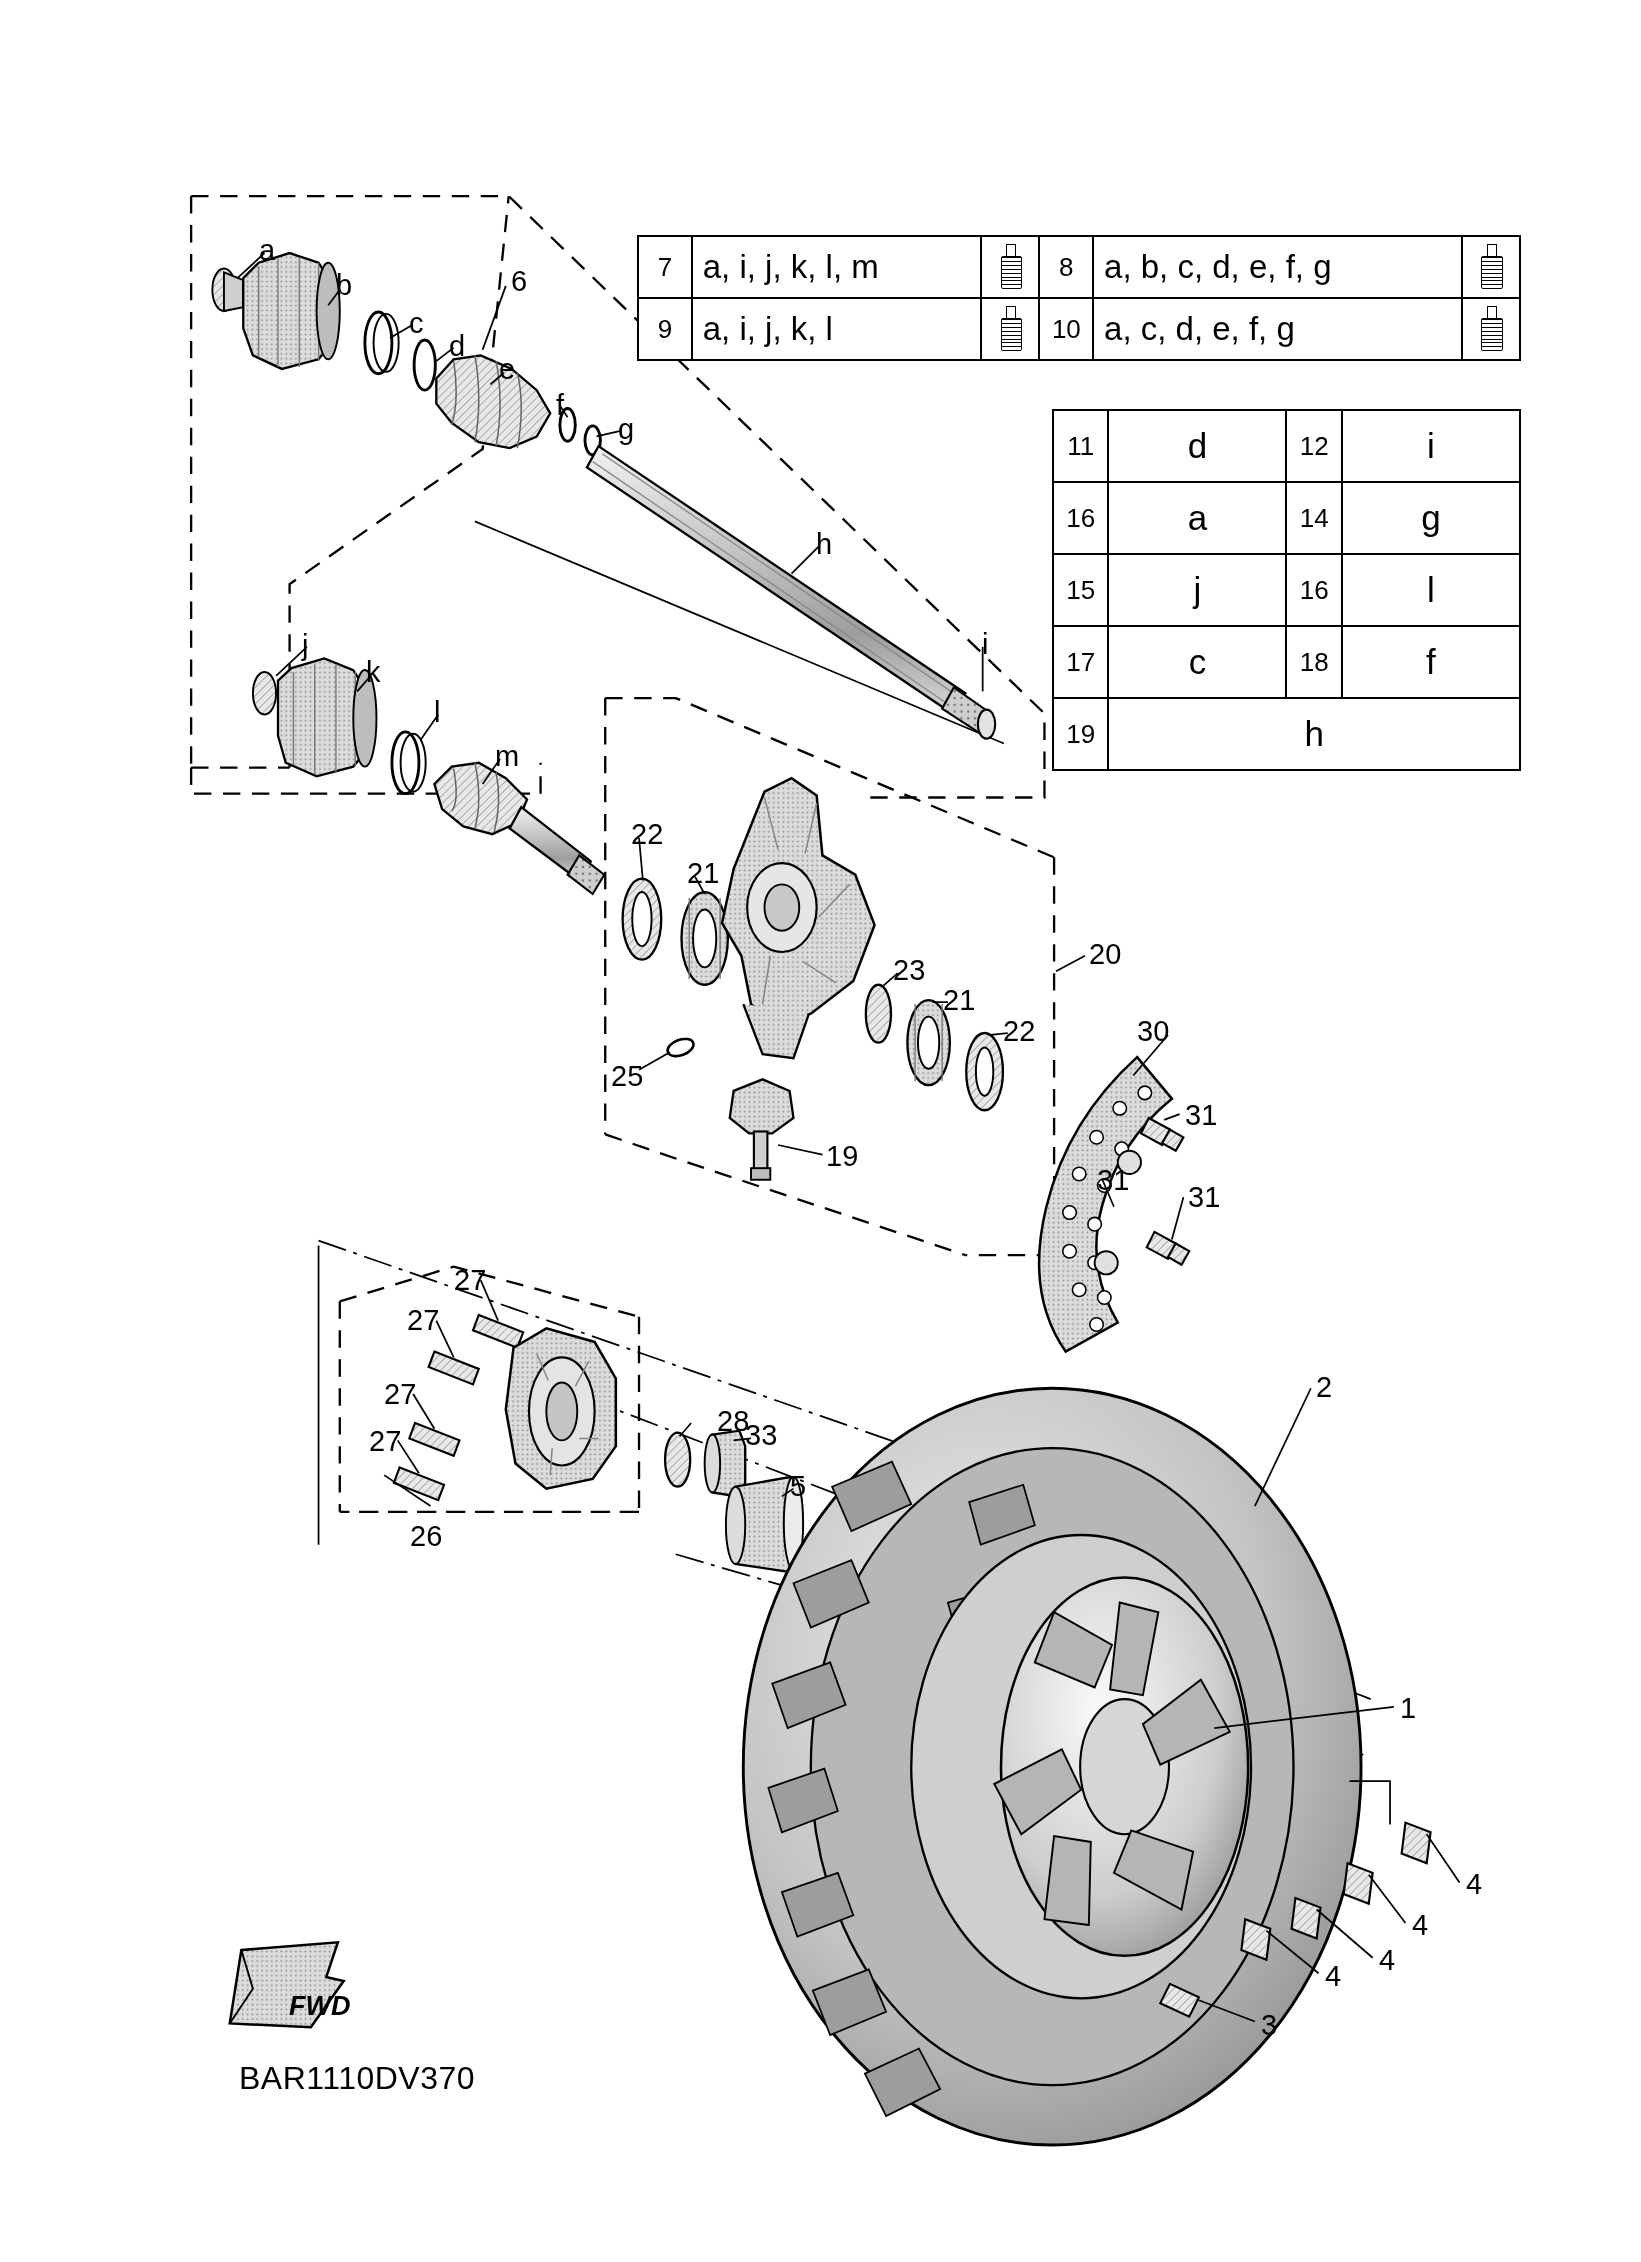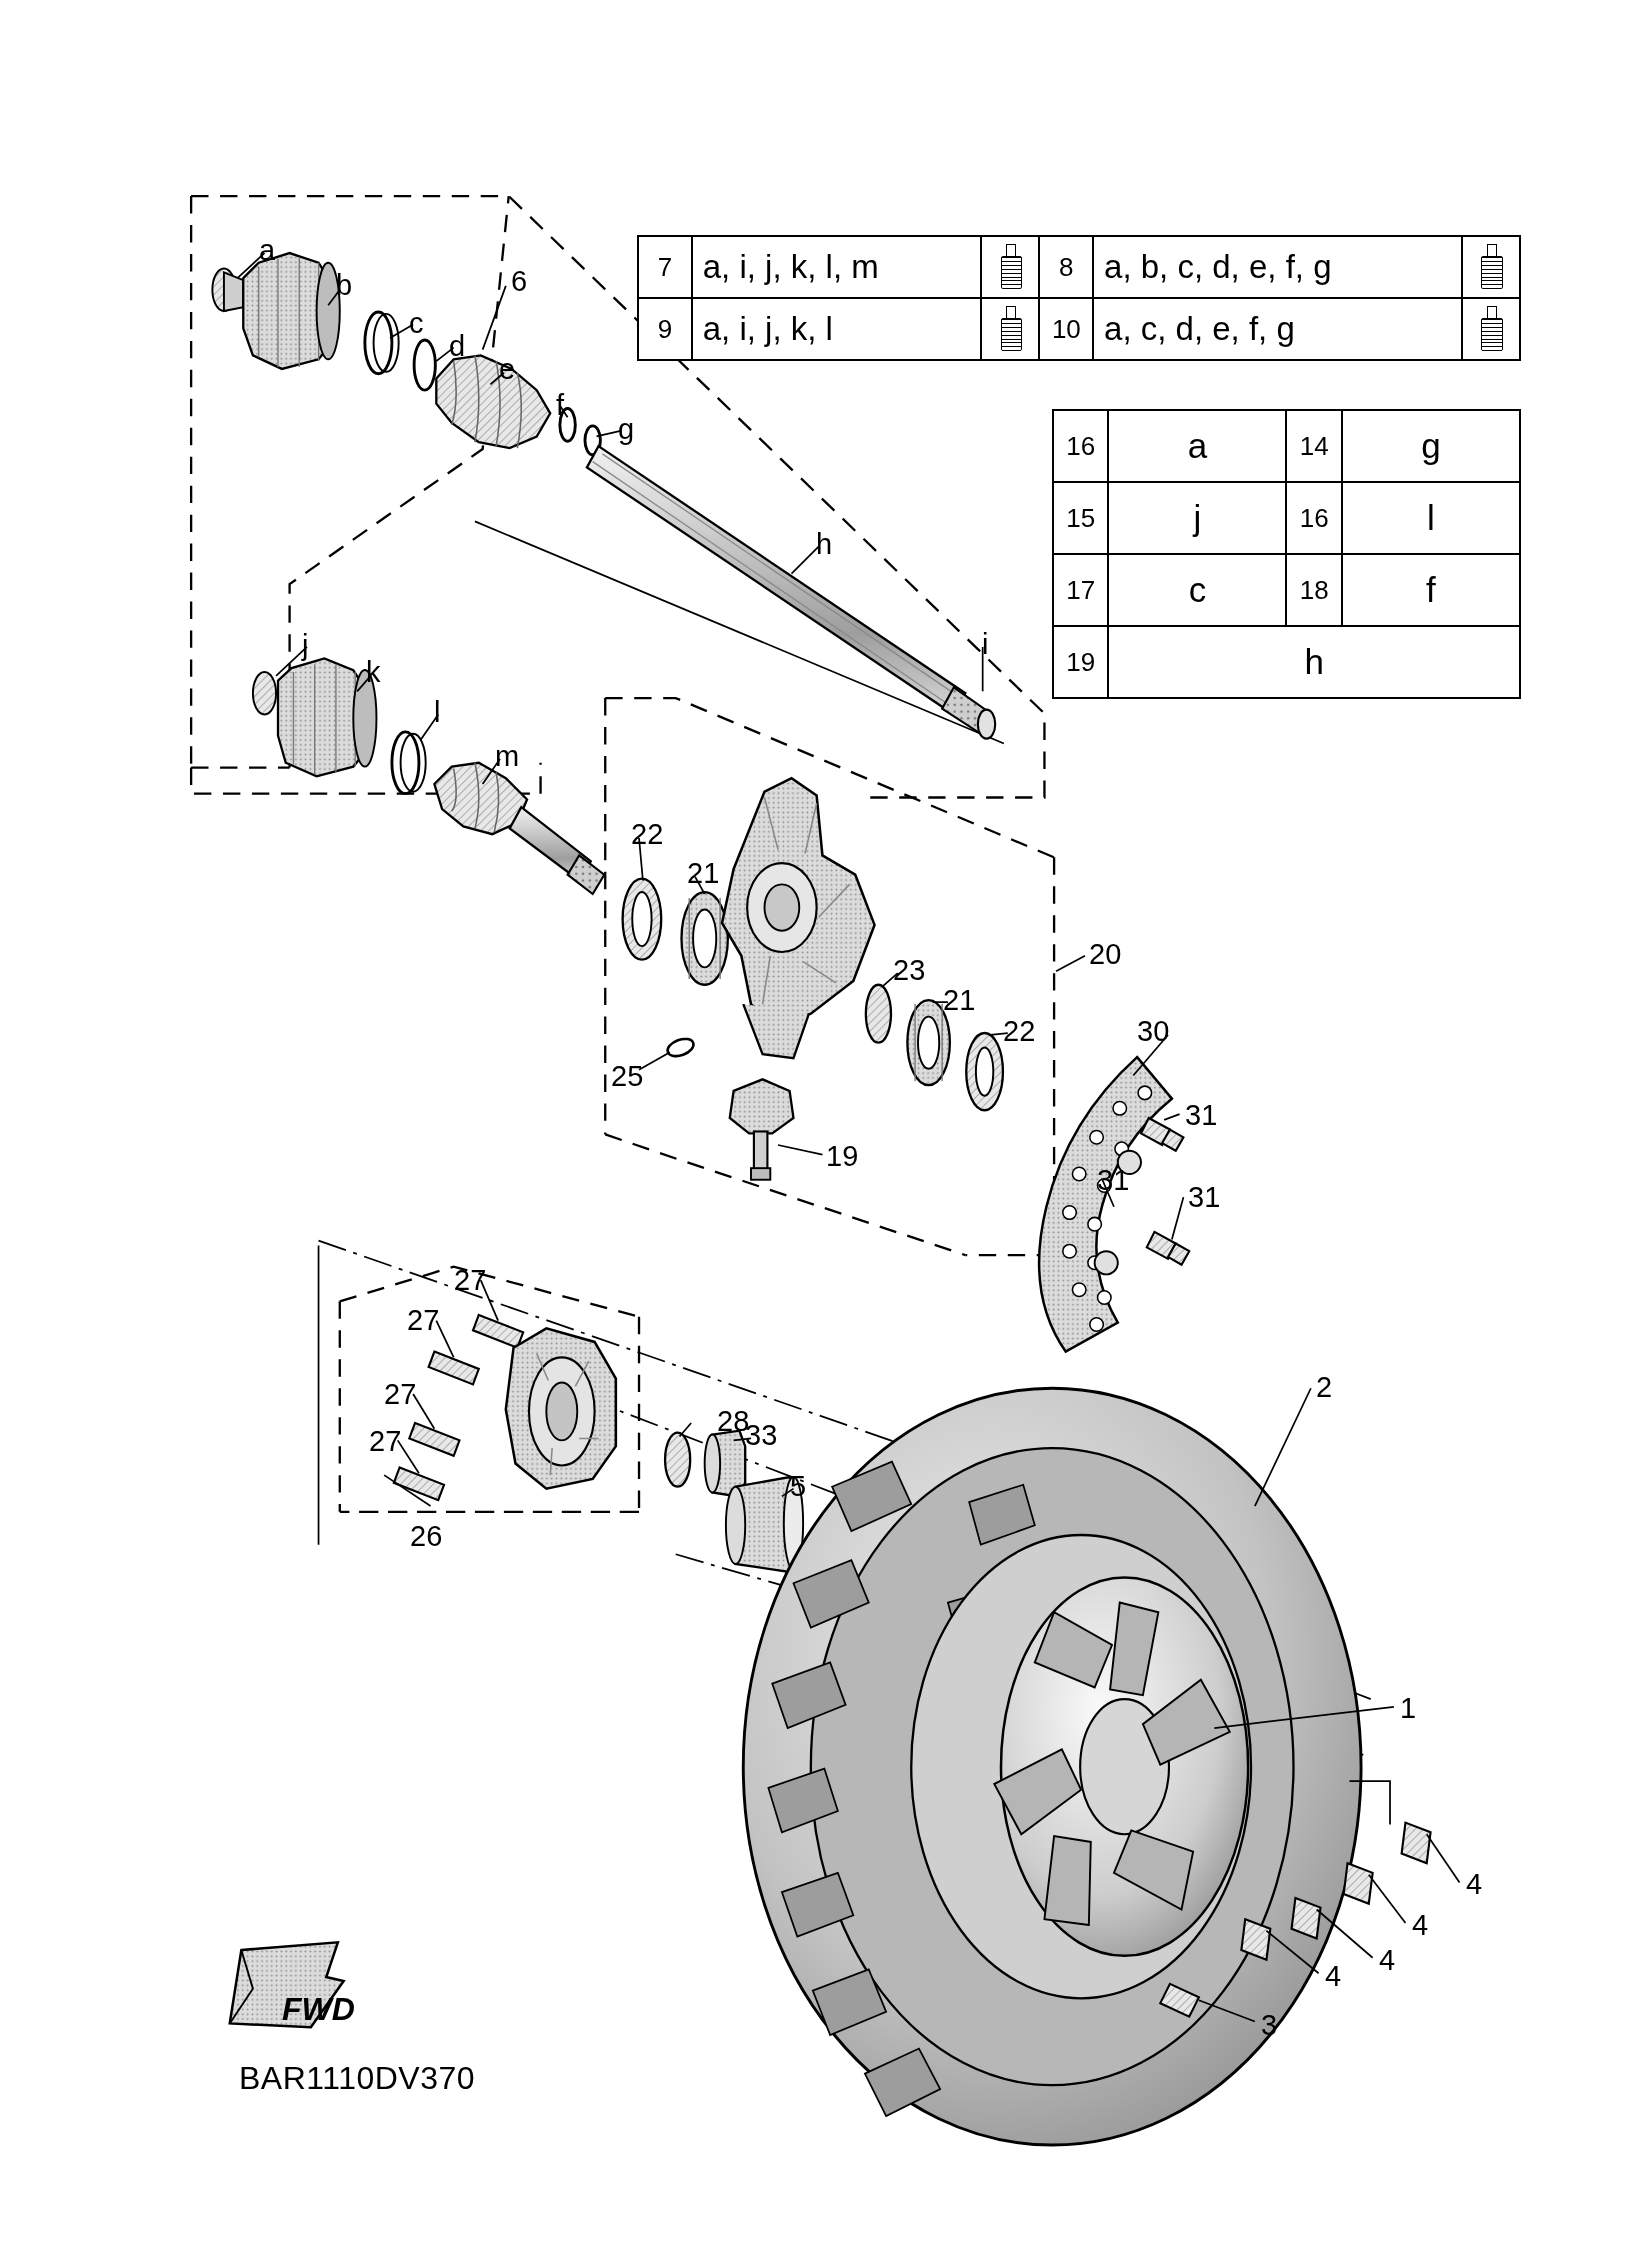--- a/index.html
+++ b/index.html
@@ -125,23 +125,23 @@
   .lbl {
     position: absolute;
     font-size: 29px;
     line-height: 1;
     white-space: nowrap;
   }
 
   
   .fwd-text {
     position: absolute;
-    left: 282px;
+    left: 289px;
     top: 1991px;
-    font-size: 32px;
+    font-size: 27px;
     font-style: italic;
     font-weight: bold;
   }
 
   
   .partcode {
     position: absolute;
     left: 239px;
     top: 2060px;
     font-size: 32px;
@@ -502,20 +502,26 @@
       <td class="celltext">a, c, d, e, f, g</td>
       <td class="cellicon">
         <span class="tube"><span class="neck"></span><span class="body"></span></span>
       </td>
     </tr>
   </tbody>
     </table>
 
   <table class="legend-bottom">
     <tbody>
+        <tr>
+      <td class="lb-num">11</td>
+      <td class="lb-val">d</td>
+      <td class="lb-num">12</td>
+      <td class="lb-val">i</td>
+    </tr>
     <tr>
       <td class="lb-num">16</td>
       <td class="lb-val">a</td>
       <td class="lb-num">14</td>
       <td class="lb-val">g</td>
     </tr>
     <tr>
       <td class="lb-num">15</td>
       <td class="lb-val">j</td>
       <td class="lb-num">16</td>

